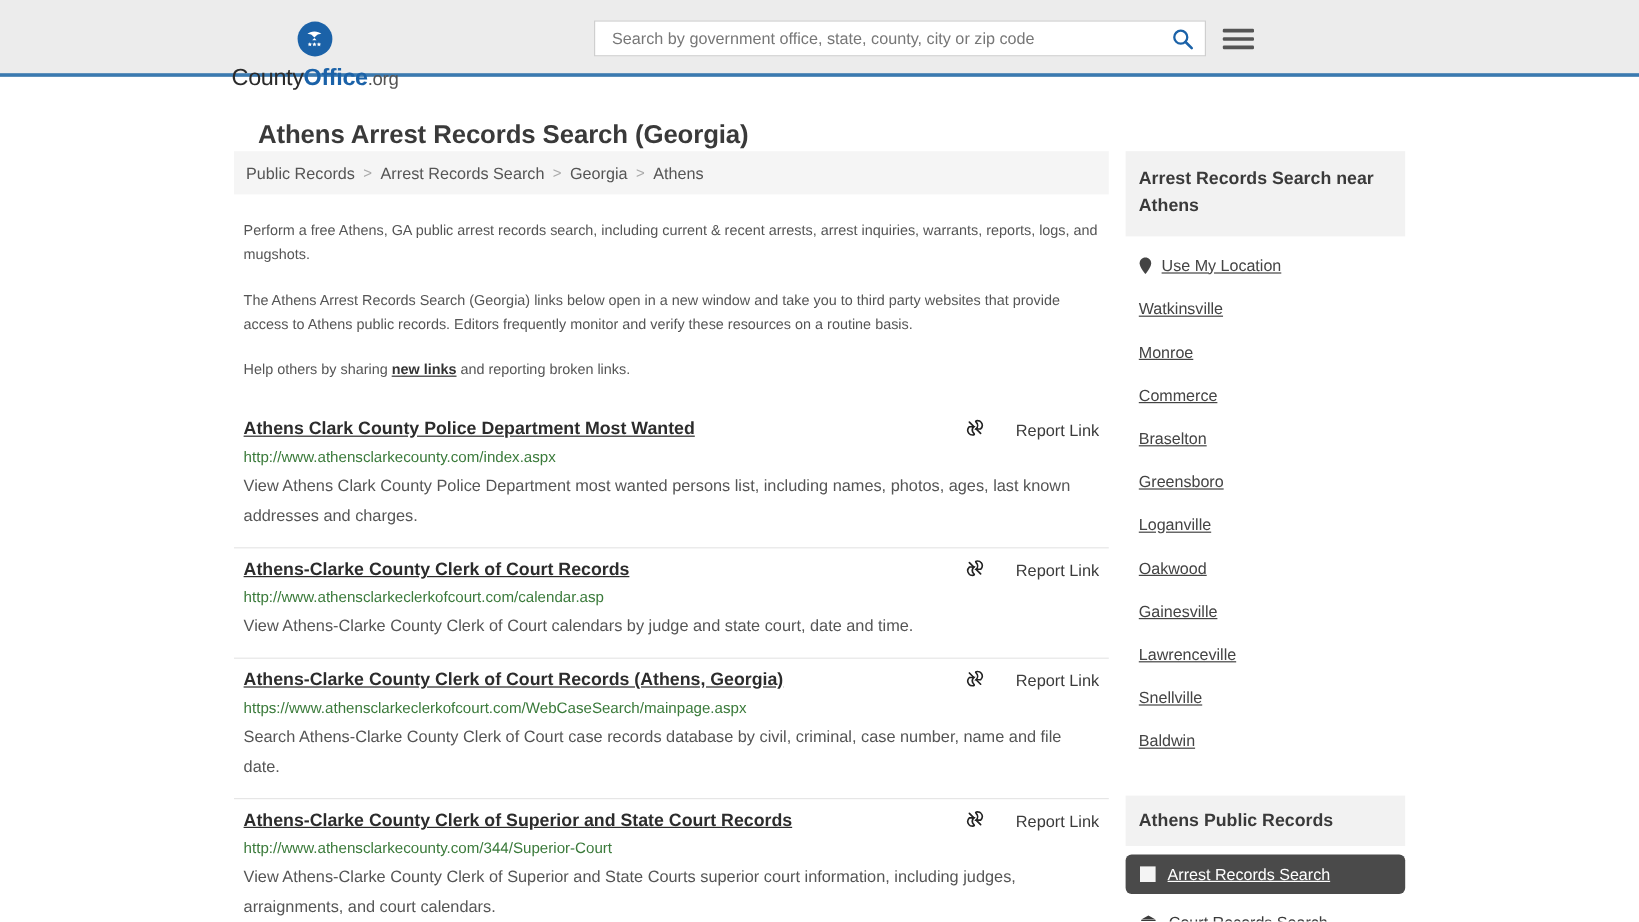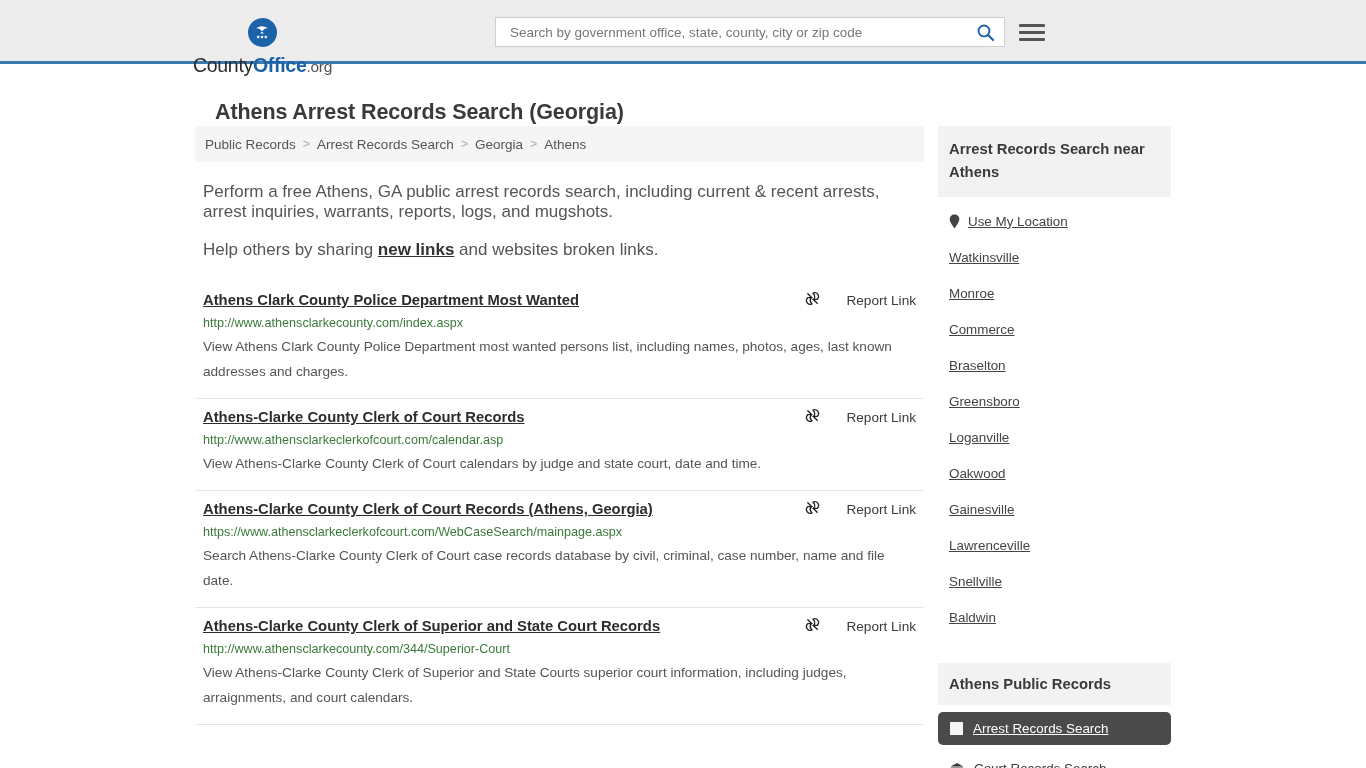--- a/index.html
+++ b/index.html
@@ -141,21 +141,21 @@
   .breadcrumb .sep {
     color: #aaaaaa;
     margin: 0 7px;
     font-size: 12.5px;
   }
   .breadcrumb .current { color: #555555; }
 
   
   .intro { padding: 0 8px; }
   .intro p {
-    font-size: 17px;
+    font-size: 12px;
     line-height: 20px;
     color: #555555;
     margin: 18px 0 0 0;
   }
   .intro p:first-child { margin-top: 20px; }
   .intro a {
     color: #333333;
     font-weight: bold;
     text-decoration: underline;
   }
@@ -310,21 +310,22 @@
         <span class="sep">&gt;</span>
         <a>Arrest Records Search</a>
         <span class="sep">&gt;</span>
         <a>Georgia</a>
         <span class="sep">&gt;</span>
         <span class="current">Athens</span>
       </div>
 
       <div class="intro">
         <p>Perform a free Athens, GA public arrest records search, including current &amp; recent arrests, arrest inquiries, warrants, reports, logs, and mugshots.</p>
-        <p><span>Help others by sharing </span><a href="#">new links</a><span> and websites broken links.</span></p>
+        <p>The Athens Arrest Records Search (Georgia) links below open in a new window and take you to third party websites that provide access to Athens public records. Editors frequently monitor and verify these resources on a routine basis.</p>
+        <p><span>Help others by sharing </span><a href="#">new links</a><span> and reporting broken links.</span></p>
       </div>
 
       <div class="results">
 
         <div class="result">
           <div class="result-head">
             <a class="result-title" href="#">Athens Clark County Police Department Most Wanted</a>
             <div class="report-link">
               <span>
                 <svg width="15" height="15" viewBox="0 0 16 16">

